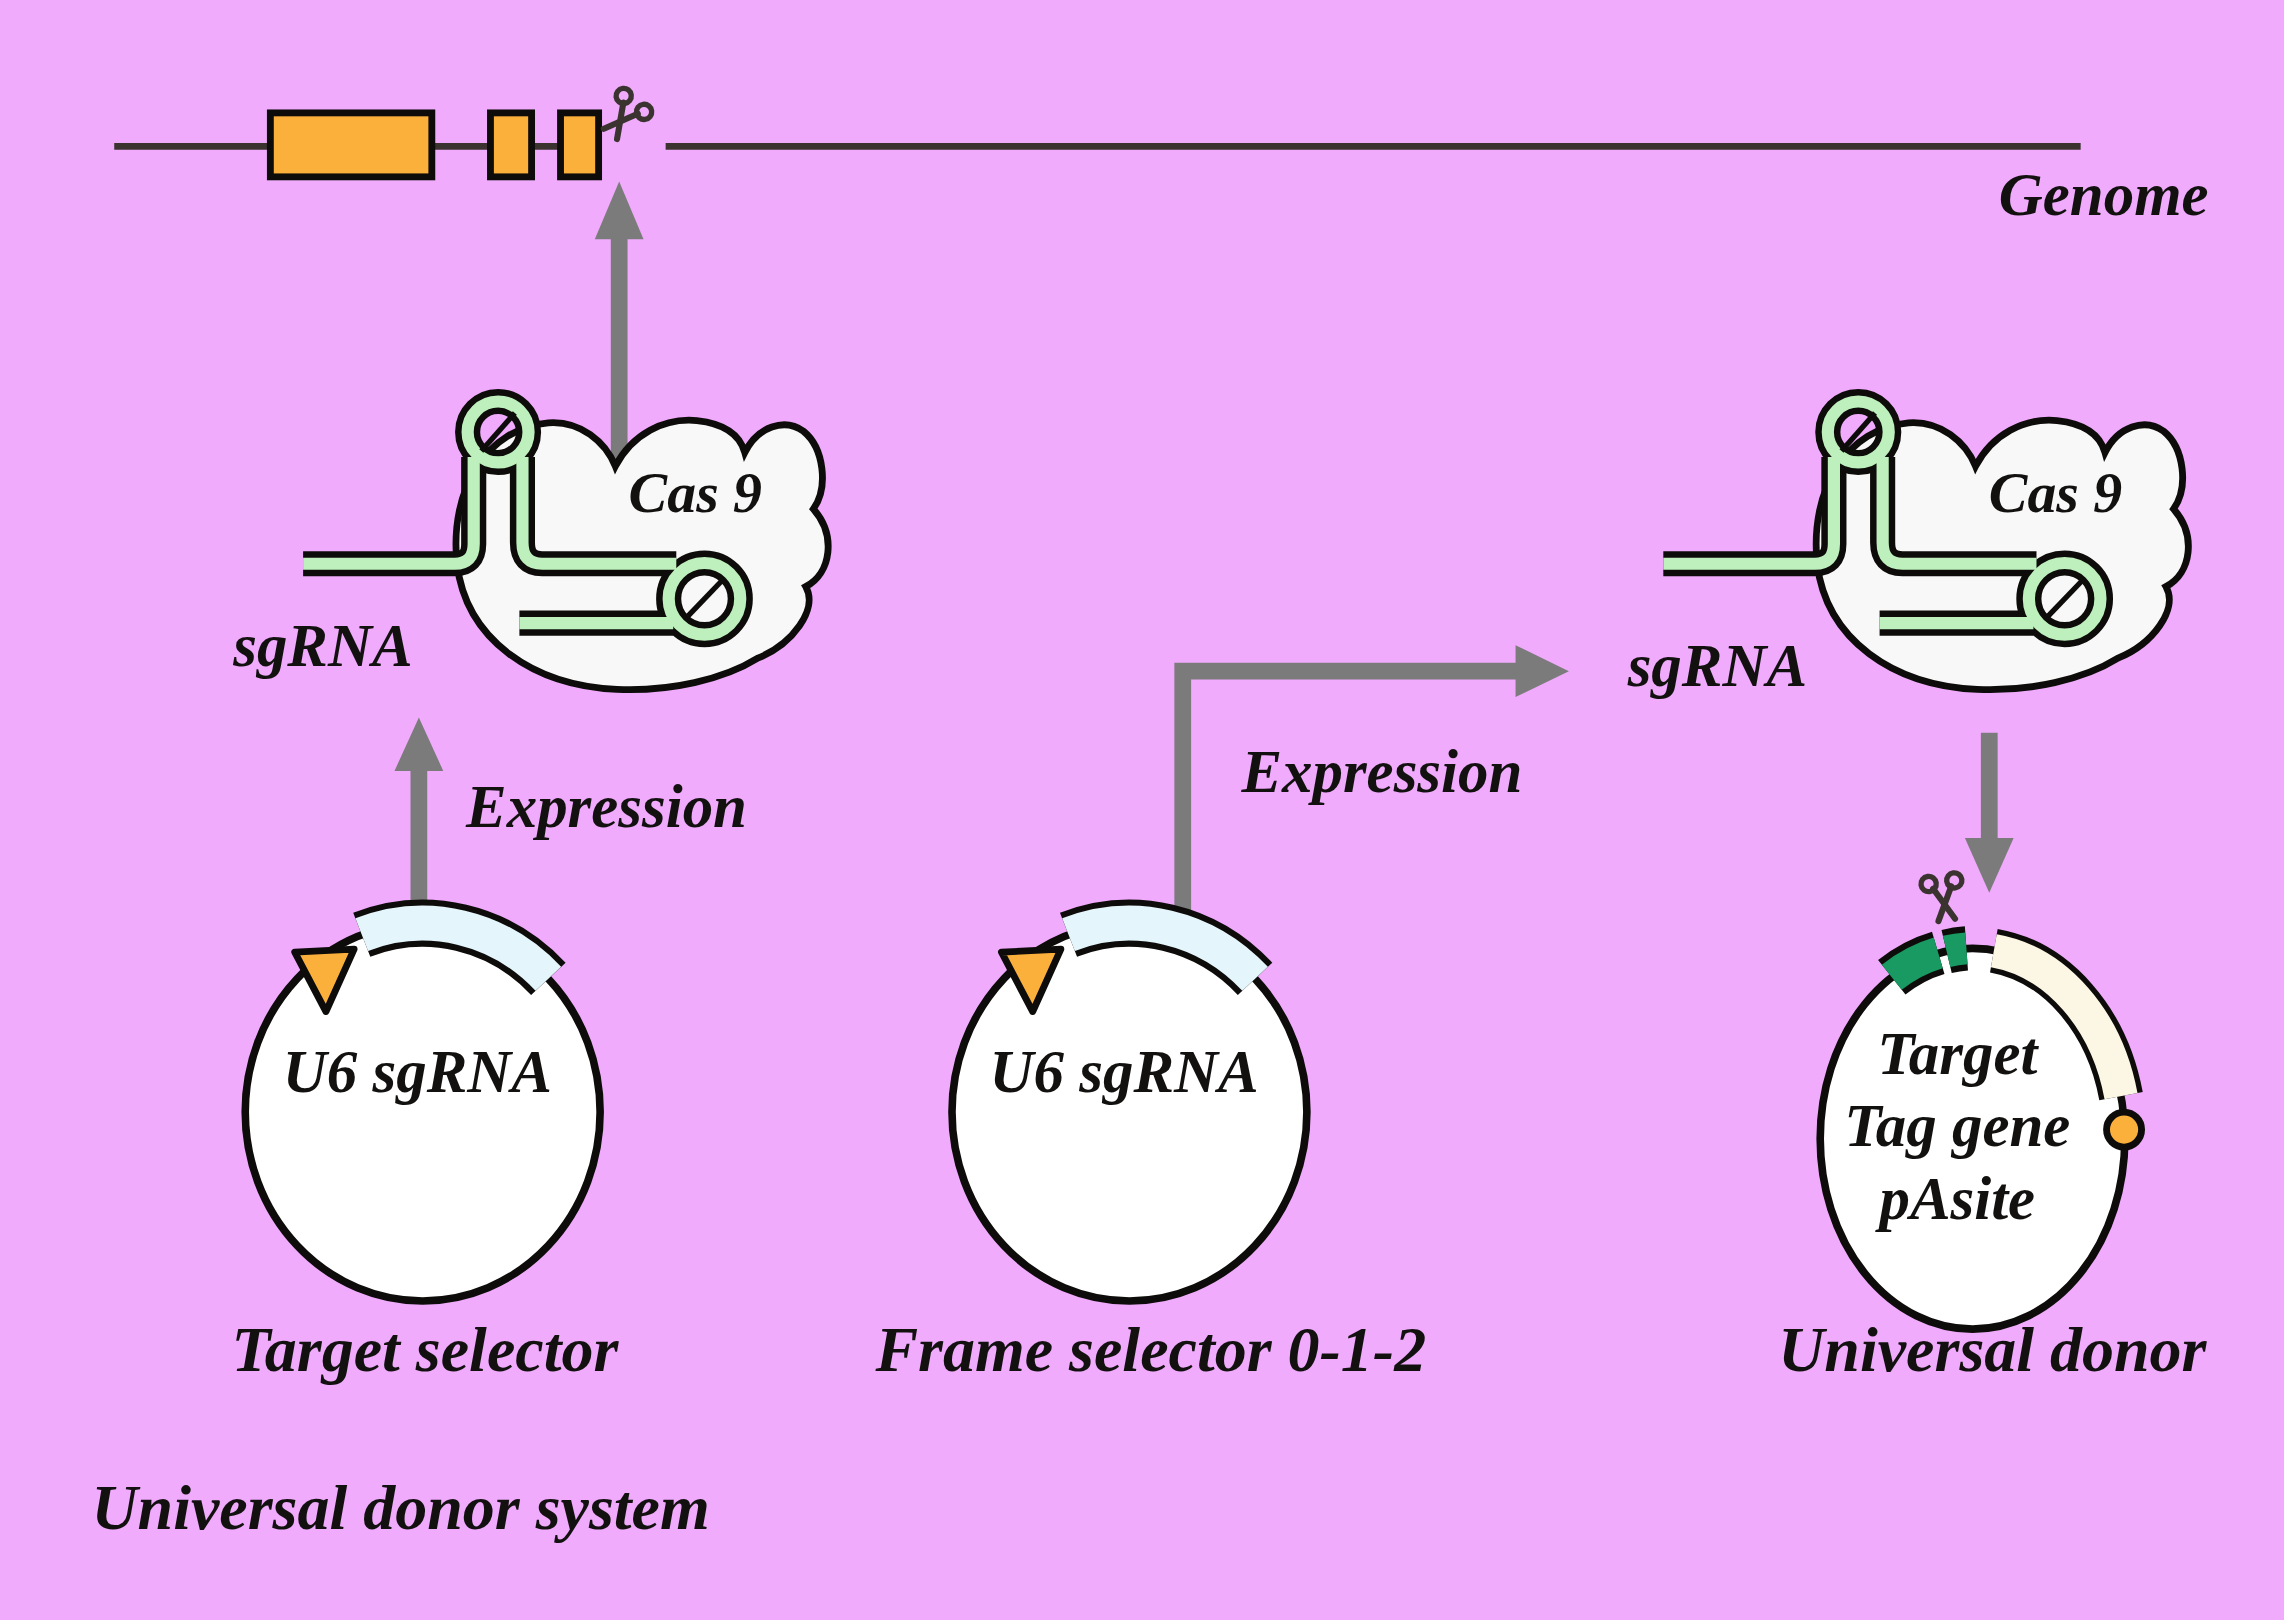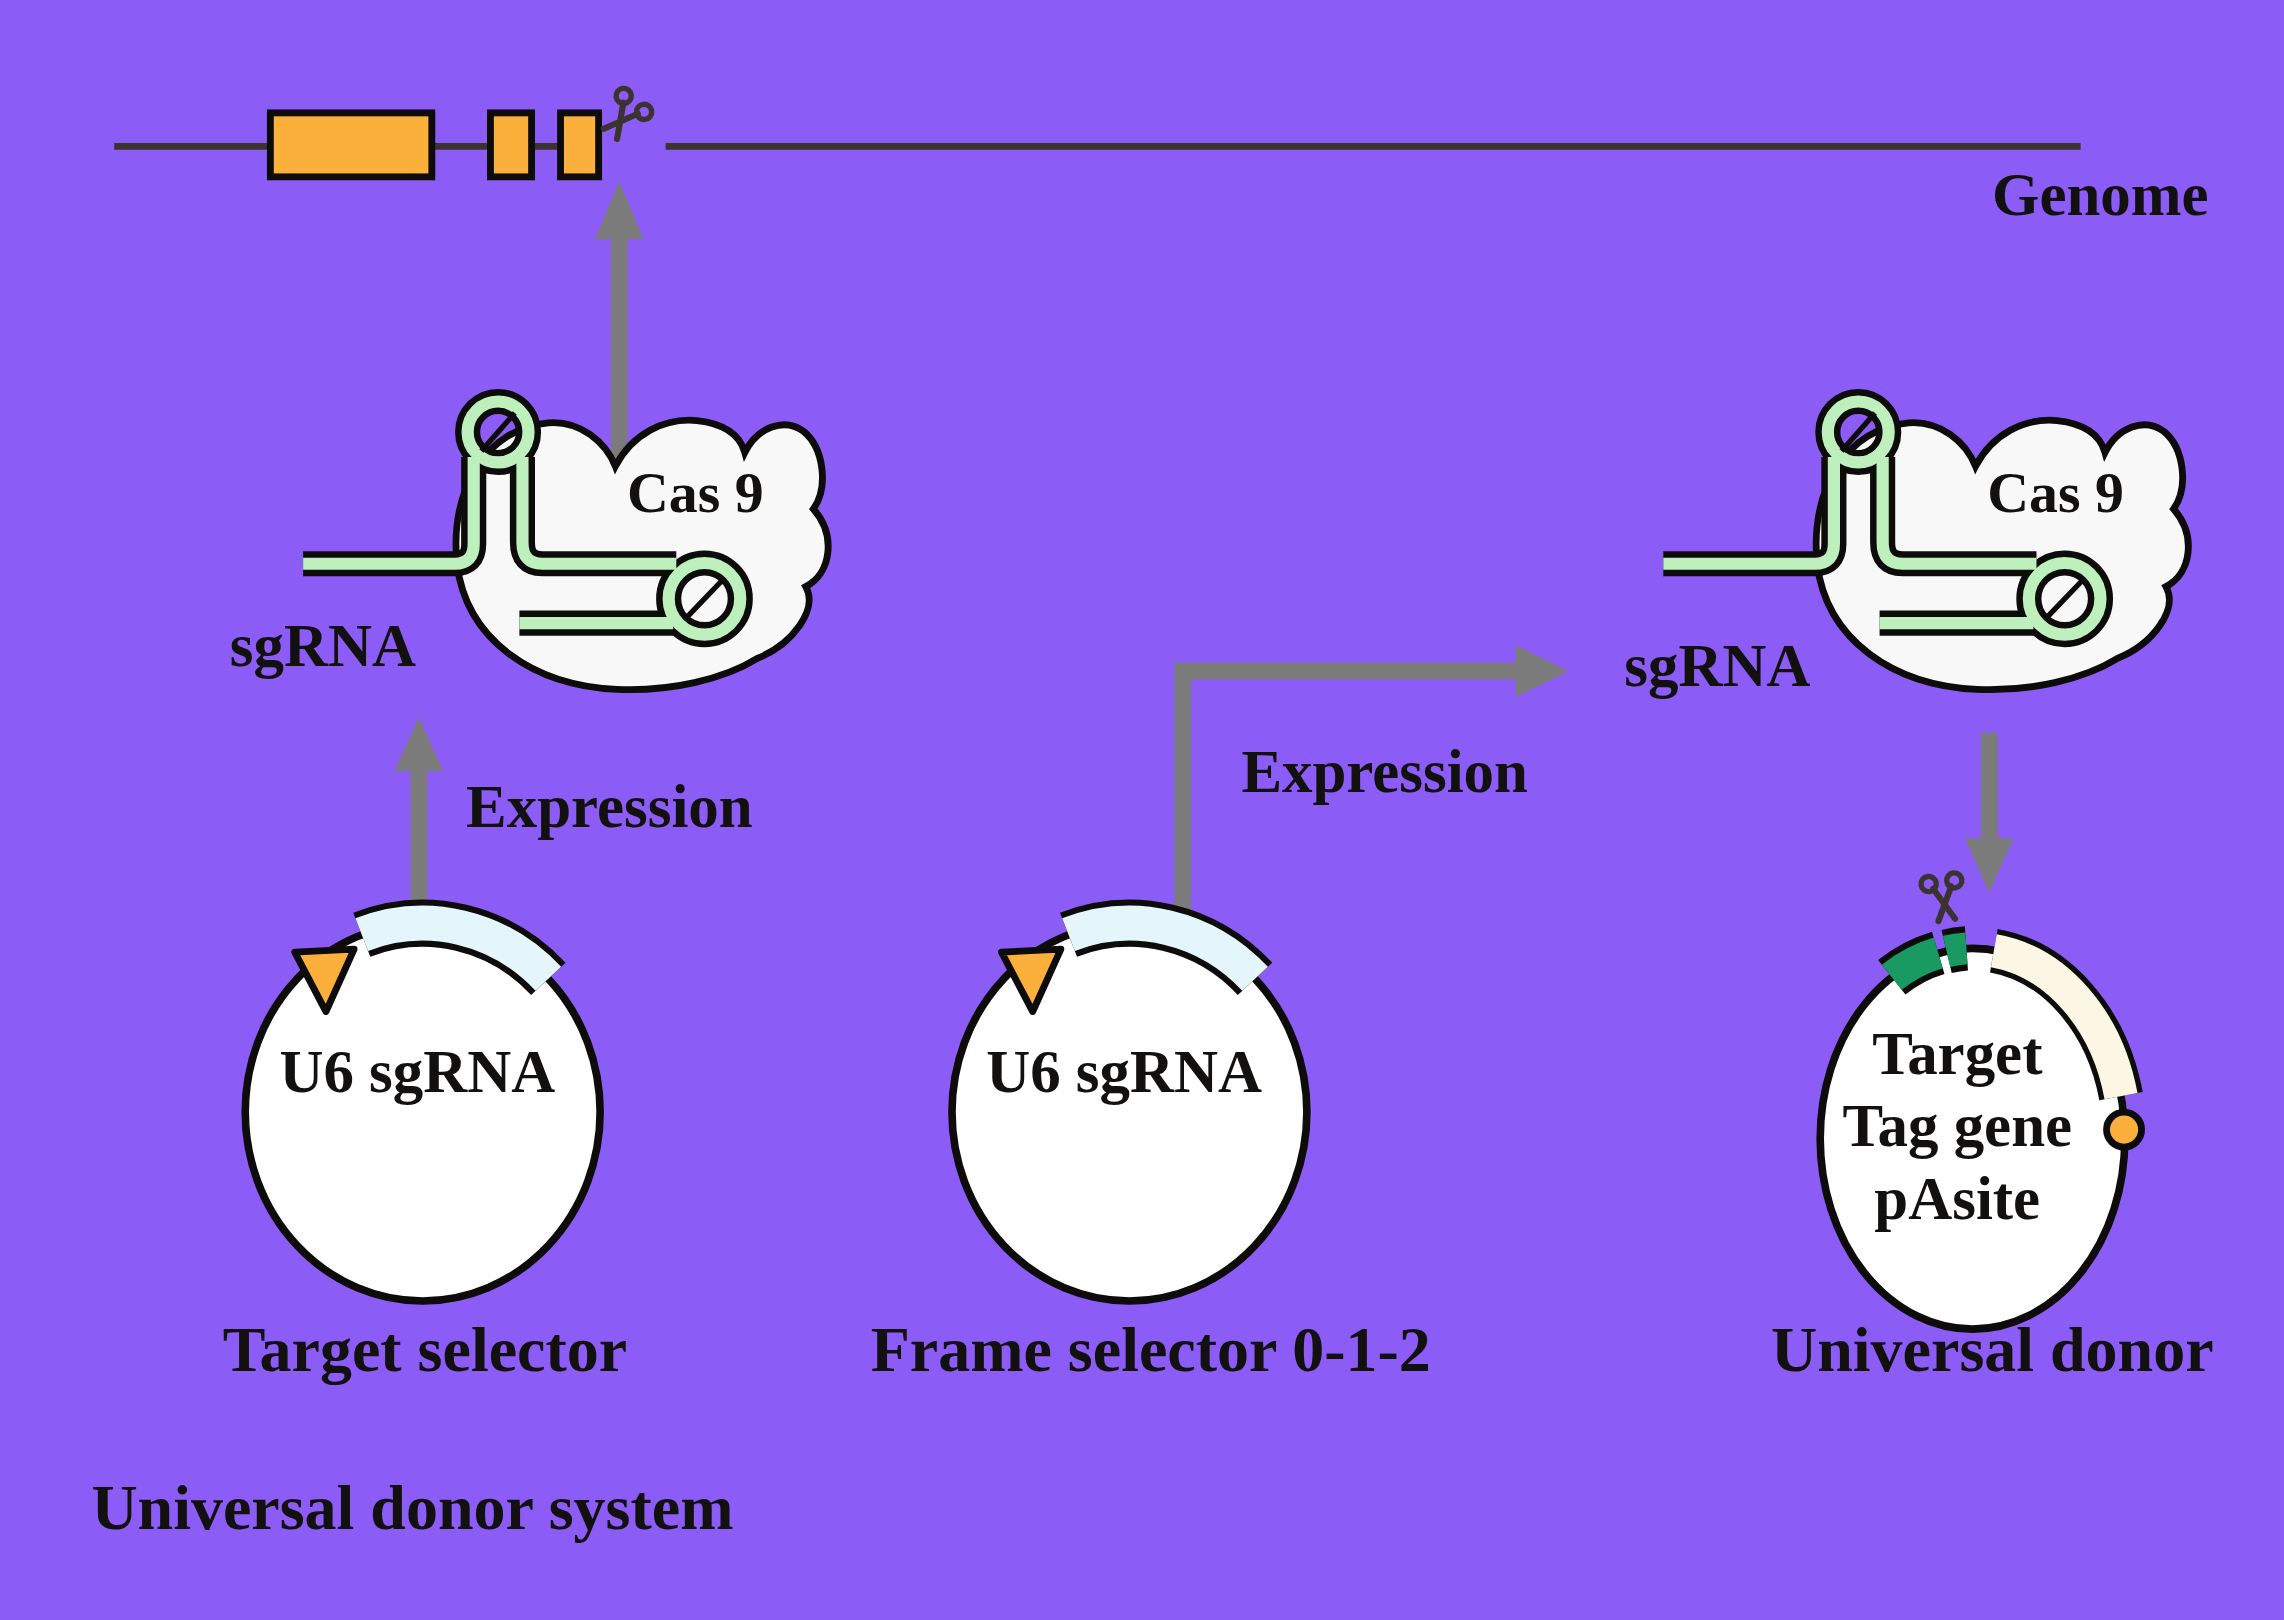--- a/index.html
+++ b/index.html
@@ -1,16 +1,16 @@
 <!DOCTYPE html>
 <html style="font-size:12.2px"><head>
 <meta charset="utf-8">
 <style>
   html,body{margin:0;padding:0;background:#ffffff;}
-  .stage{width:2284px;height:1621px;position:relative;background:#8b5cf6;}
+  .stage{width:2284px;height:1621px;position:relative;background:#f0abfc;font-style:italic;}
   svg{display:block;}
   .t{font-family:"Liberation Serif","DejaVu Serif",serif;font-weight:bold;fill:#131110;}
 </style>
 </head>
 <body>
 
 <div class="stage">
 <svg width="2284" height="1621" viewBox="0 0 2999 2128" xmlns="http://www.w3.org/2000/svg">
 
   <defs>

